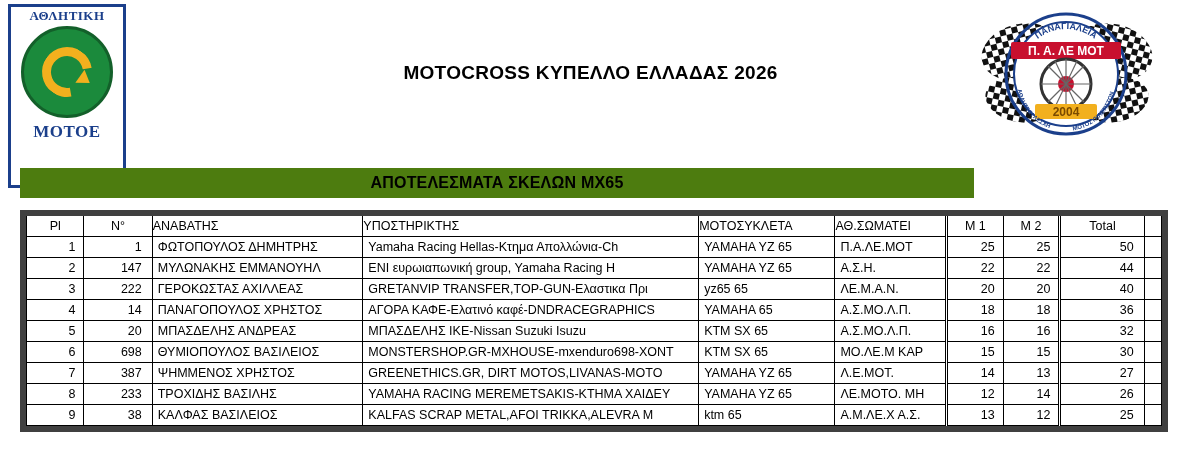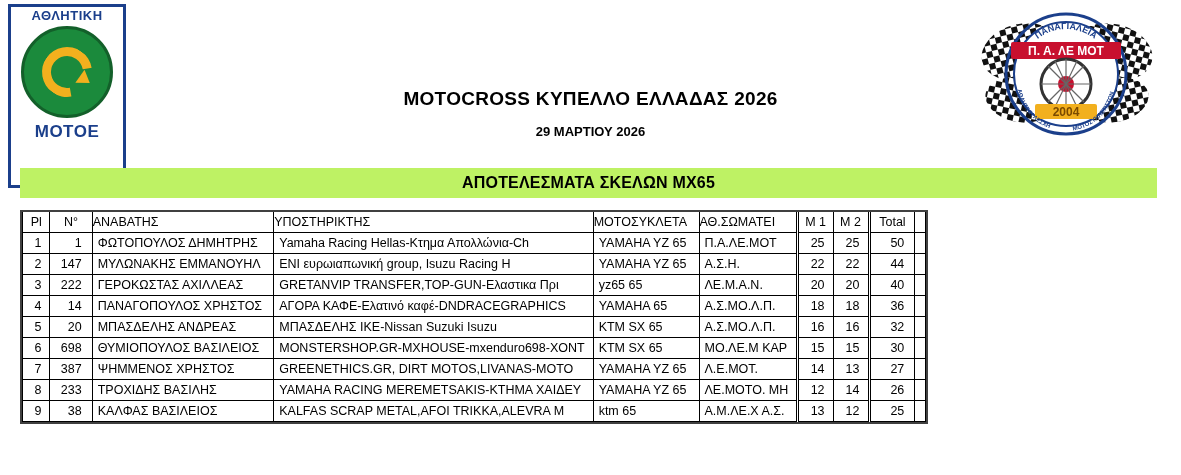--- a/index.html
+++ b/index.html
@@ -28,20 +28,21 @@
     width: 118px;
     height: 184px;
     border: 3px solid #1b3f8b;
     background: #ffffff;
     box-sizing: border-box;
     display: flex;
     flex-direction: column;
     align-items: center;
     justify-content: flex-start;
     padding-top: 2px;
+    font-family: Liberation Serif, serif;
   }
   .logo-left .top-text {
     font-size: 13px;
     font-weight: bold;
     color: #1b3f8b;
     letter-spacing: 0.5px;
     line-height: 1.05;
     text-align: center;
   }
   .logo-left .emblem {
@@ -82,21 +83,21 @@
     color: #1b3f8b;
     letter-spacing: 0.5px;
   }
 
   .titles {
     position: absolute;
     left: 0;
     right: 0;
     top: 0;
     text-align: center;
-    padding-top: 88px;
+    padding-top: 62px;
   }
   .title-main {
     font-size: 19px;
     font-weight: bold;
     letter-spacing: 0.3px;
   }
   .title-sub {
     font-size: 18px;
     font-weight: bold;
     margin-top: 12px;
@@ -114,41 +115,41 @@
     width: 182px;
     height: 132px;
   }
   .logo-right svg { display: block; }
 
   
   .section-banner {
     position: absolute;
     left: 20px;
     top: 168px;
-    width: 1137px;
+    width: 954px;
     height: 30px;
-    background: #bef264;
+    background: #4d7c0f;
     display: flex;
     align-items: center;
     justify-content: center;
     text-align: right;
   }
   .section-banner .txt {
     font-size: 16px;
     font-weight: bold;
     letter-spacing: 0.2px;
   }
 
   
   .table-wrap {
     position: absolute;
     left: 20px;
     top: 210px;
-    width: 908px;
-    border: 2px solid #404040;
+    width: 1148px;
+    border: 6px solid #404040;
     box-sizing: border-box;
     background: #ffffff;
   }
   table {
     border-collapse: collapse;
     width: 100%;
     font-size: 12.5px;
   }
   th, td {
     border: 1px solid #000000;
@@ -195,21 +196,20 @@
   <div class="logo-left">
     <div class="top-text">ΑΘΛΗΤΙΚΗ</div>
     <div class="emblem">
       <div class="swoosh"></div>
     </div>
     <div class="bottom-text">ΜΟΤΟΕ</div>
   </div>
 
   <div class="titles">
     <div class="title-main">MOTOCROSS ΚΥΠΕΛΛΟ ΕΛΛΑΔΑΣ 2026</div>
-    <div class="title-date">29  ΜΑΡΤΙΟΥ 2026</div>
   </div>
 
   <div class="logo-right">
     <svg viewBox="0 0 182 132" width="182" height="132">
       <defs>
         <pattern id="checkA" width="12" height="12" patternUnits="userSpaceOnUse">
           <rect width="12" height="12" fill="#ffffff"></rect>
           <rect width="6" height="6" fill="#111111"></rect>
           <rect x="6" y="6" width="6" height="6" fill="#111111"></rect>
         </pattern>
@@ -286,21 +286,21 @@
           <td class="c-club">Π.Α.ΛΕ.ΜΟΤ</td>
           <td class="c-m1 dbl-left">25</td>
           <td class="c-m2">25</td>
           <td class="c-total dbl-left">50</td>
           <td class="c-end"></td>
         </tr>
         <tr>
           <td class="c-pl">2</td>
           <td class="c-num">147</td>
           <td class="c-rider">ΜΥΛΩΝΑΚΗΣ ΕΜΜΑΝΟΥΗΛ</td>
-          <td class="c-sup">ENI ευρωιαπωνική group, Isuzu Racing H</td>
+          <td class="c-sup">ENI ευρωιαπωνική group, Yamaha Racing H</td>
           <td class="c-moto">YAMAHA YZ 65</td>
           <td class="c-club">Α.Σ.Η.</td>
           <td class="c-m1 dbl-left">22</td>
           <td class="c-m2">22</td>
           <td class="c-total dbl-left">44</td>
           <td class="c-end"></td>
         </tr>
         <tr>
           <td class="c-pl">3</td>
           <td class="c-num">222</td>

